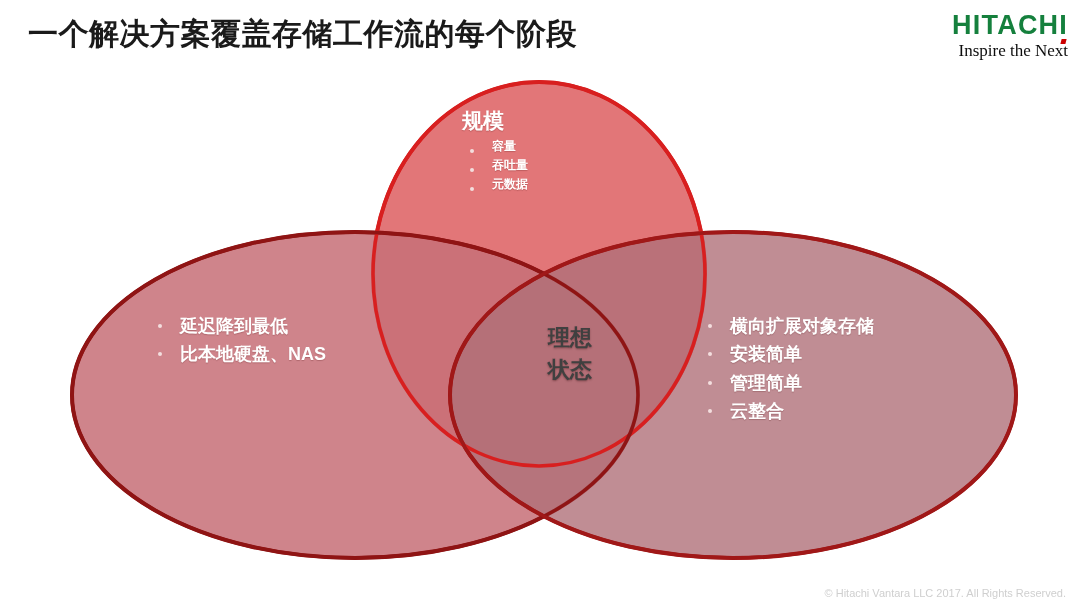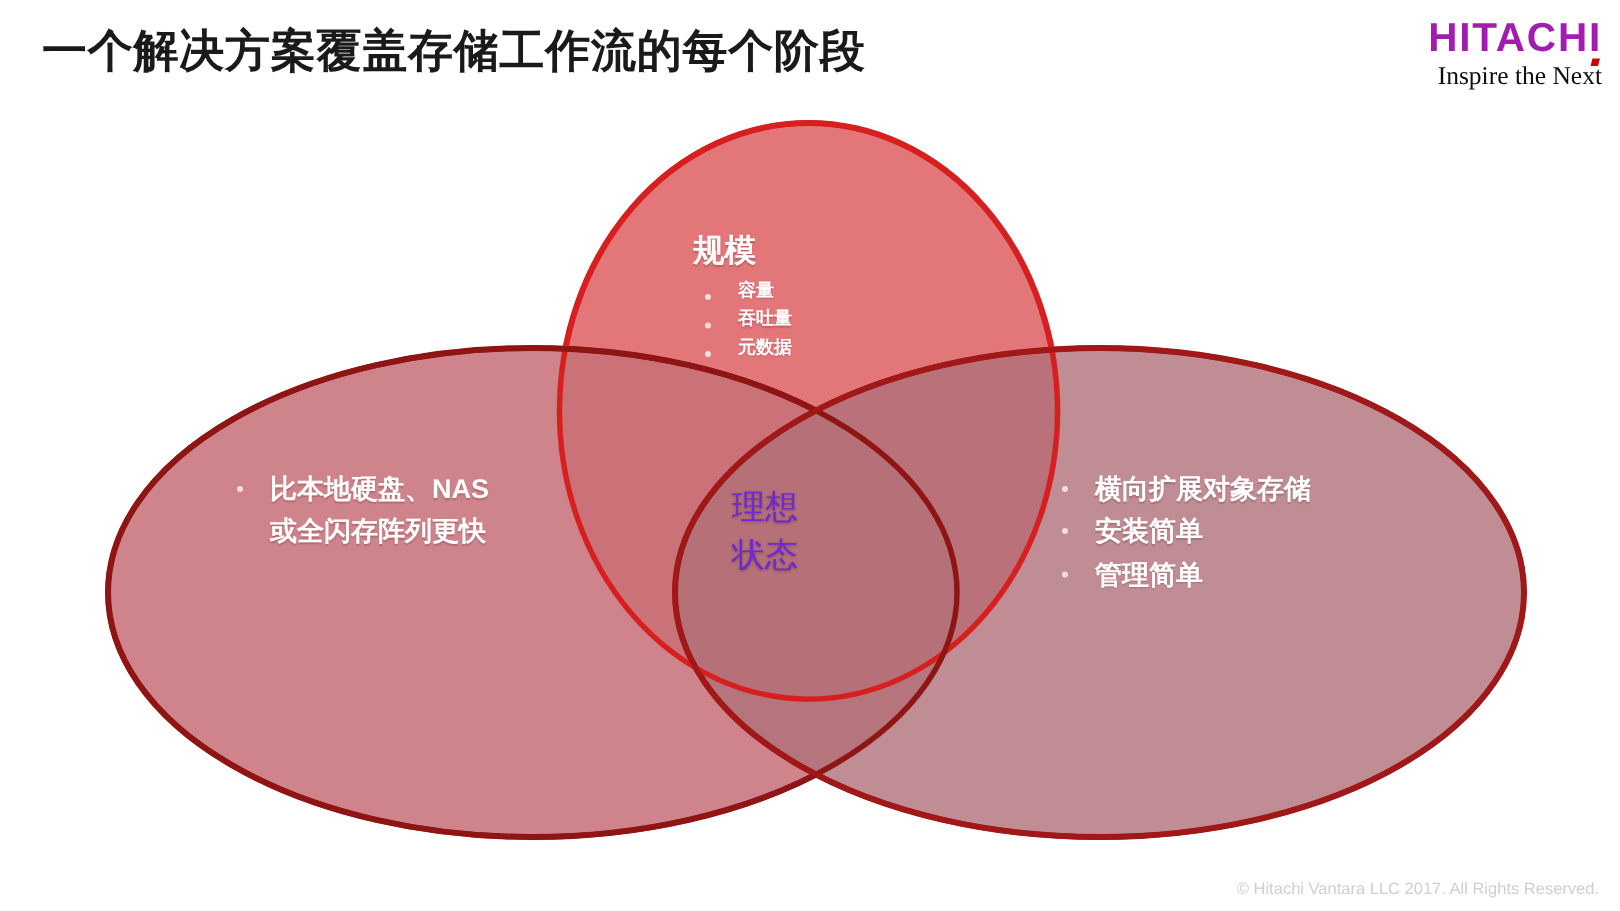--- a/index.html
+++ b/index.html
@@ -31,21 +31,21 @@
     position: absolute;
     right: 12px;
     top: 12px;
     text-align: right;
     width: 180px;
   }
   .logo-word {
     font-size: 27px;
     font-weight: bold;
     letter-spacing: 1.2px;
-    color: #a21caf;
+    color: #15803d;
     line-height: 1;
     font-family: "Liberation Sans", "DejaVu Sans", sans-serif;
   }
   .logo-tag {
     font-size: 17px;
     color: #0d0d0d;
     line-height: 1.15;
     margin-top: 2px;
     font-family: "Liberation Serif", "DejaVu Serif", serif;
     font-style: normal;
@@ -117,45 +117,45 @@
   }
   .lg-list li.cont::before {
     display: none;
   }
 
   
   #group-scale {
     left: 462px;
     top: 108px;
   }
-  #group-scale .lg-title { margin-left: 0px; margin-top: 47px; }
+  #group-scale .lg-title { margin-left: 0px; }
   #group-scale .lg-list li { font-size: 12px; }
 
   
   #group-performance {
     left: 150px;
     top: 312px;
   }
 
   
   #group-usability {
     left: 700px;
     top: 312px;
   }
 
   
   #center-label {
     position: absolute;
     left: 488px;
     top: 322px;
     width: 104px;
-    text-align: left;
-    color: #6d28d9;
+    text-align: right;
+    color: #404040;
     font-size: 22px;
-    font-weight: normal;
+    font-weight: bold;
     line-height: 1.45;
     text-shadow: 0 1px 2px rgba(40,0,0,0.35);
   }
 
   
   .footer-copy {
     position: absolute;
     right: 14px;
     bottom: 8px;
     font-size: 11px;
@@ -201,30 +201,31 @@
     <div class="lg-title">规模</div>
     <ul class="lg-list">
       <li>容量</li>
       <li>吞吐量</li>
       <li>元数据</li>
     </ul>
   </div>
 
   <div class="label-group" id="group-performance">
     <ul class="lg-list">
+      <li>延迟降到最低</li>
       <li>比本地硬盘、NAS</li>
-      <li class="cont">或全闪存阵列更快</li>
     </ul>
   </div>
 
   <div class="label-group" id="group-usability">
     <ul class="lg-list">
       <li>横向扩展对象存储</li>
       <li>安装简单</li>
       <li>管理简单</li>
+      <li>云整合</li>
     </ul>
   </div>
 
   <div id="center-label">
     <div>理想</div>
     <div>状态</div>
   </div>
 
 </div>
 

